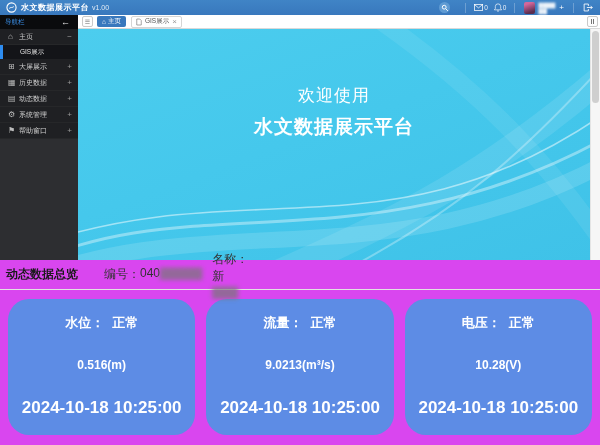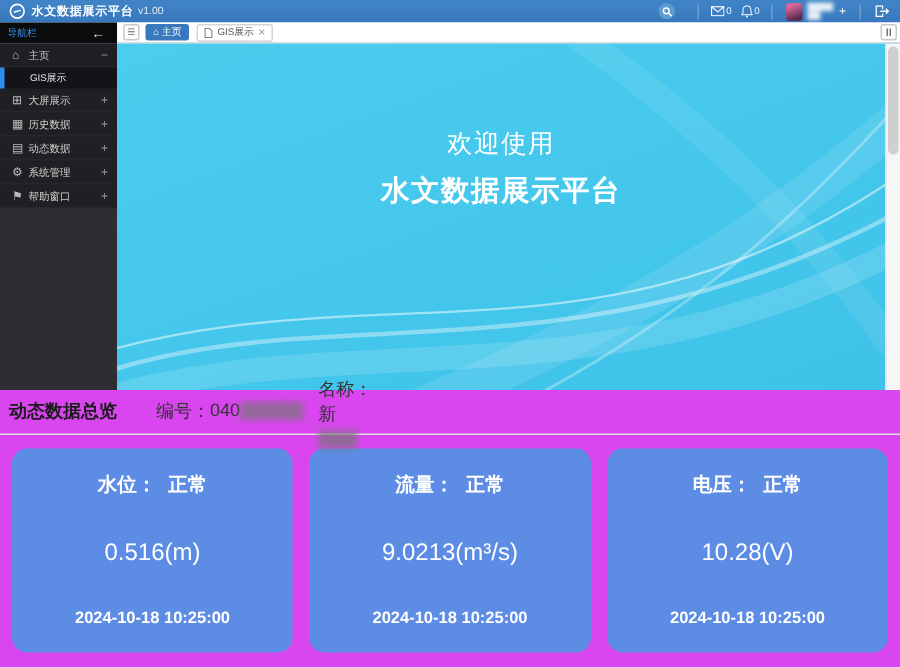--- a/index.html
+++ b/index.html
@@ -53,24 +53,24 @@
   .scroll-thumb { position:absolute; left:1px; top:2px; width:7px; height:72px; background:#cfcfcf; border-radius:4px; cursor:pointer; }
 
   
   .overview { position:absolute; left:0; top:260px; width:600px; height:185px; background:#d946ef; }
   .ov-header { height:30px; display:flex; align-items:center; font-size:12px; color:#333; padding:0 6px; border-bottom:1px solid #e2e2e2; }
   .ov-title { font-weight:bold; color:#1b1b1b; margin-right:26px; }
   .ov-field { display:flex; align-items:flex-start; }
   .ov-field + .ov-field { margin-left:11px;flex-direction:column; }
   .redact { filter:blur(2px); opacity:.7; color:#777; letter-spacing:-1px; }
   .cards { display:flex; gap:11px; padding:9px 8px 0 8px; }
-  .card { flex:1; height:136px; background:#5d8ce5; border-radius:10px; color:#fff; display:flex; flex-direction:column; align-items:center; justify-content:space-between; padding:15px 0 17px 0; }
+  .card { flex:1; height:136px; background:#5d8ce5; border-radius:21px; color:#fff; display:flex; flex-direction:column; align-items:center; justify-content:space-between; padding:15px 0 17px 0; }
   .card-title { font-size:13px; font-weight:bold; display:flex; gap:8px; }
-  .card-value { font-size:16px; font-weight:normal; }
-  .card-time { font-size:11px; font-weight:bold; }
+  .card-value { font-size:12px; font-weight:bold; }
+  .card-time { font-size:17px; font-weight:bold; }
 
   svg { display:block; }
 </style>
 </head>
 <body>
 
 <div class="screen">
 
   <header class="topbar">
     <svg class="logo" viewBox="0 0 12 12">

